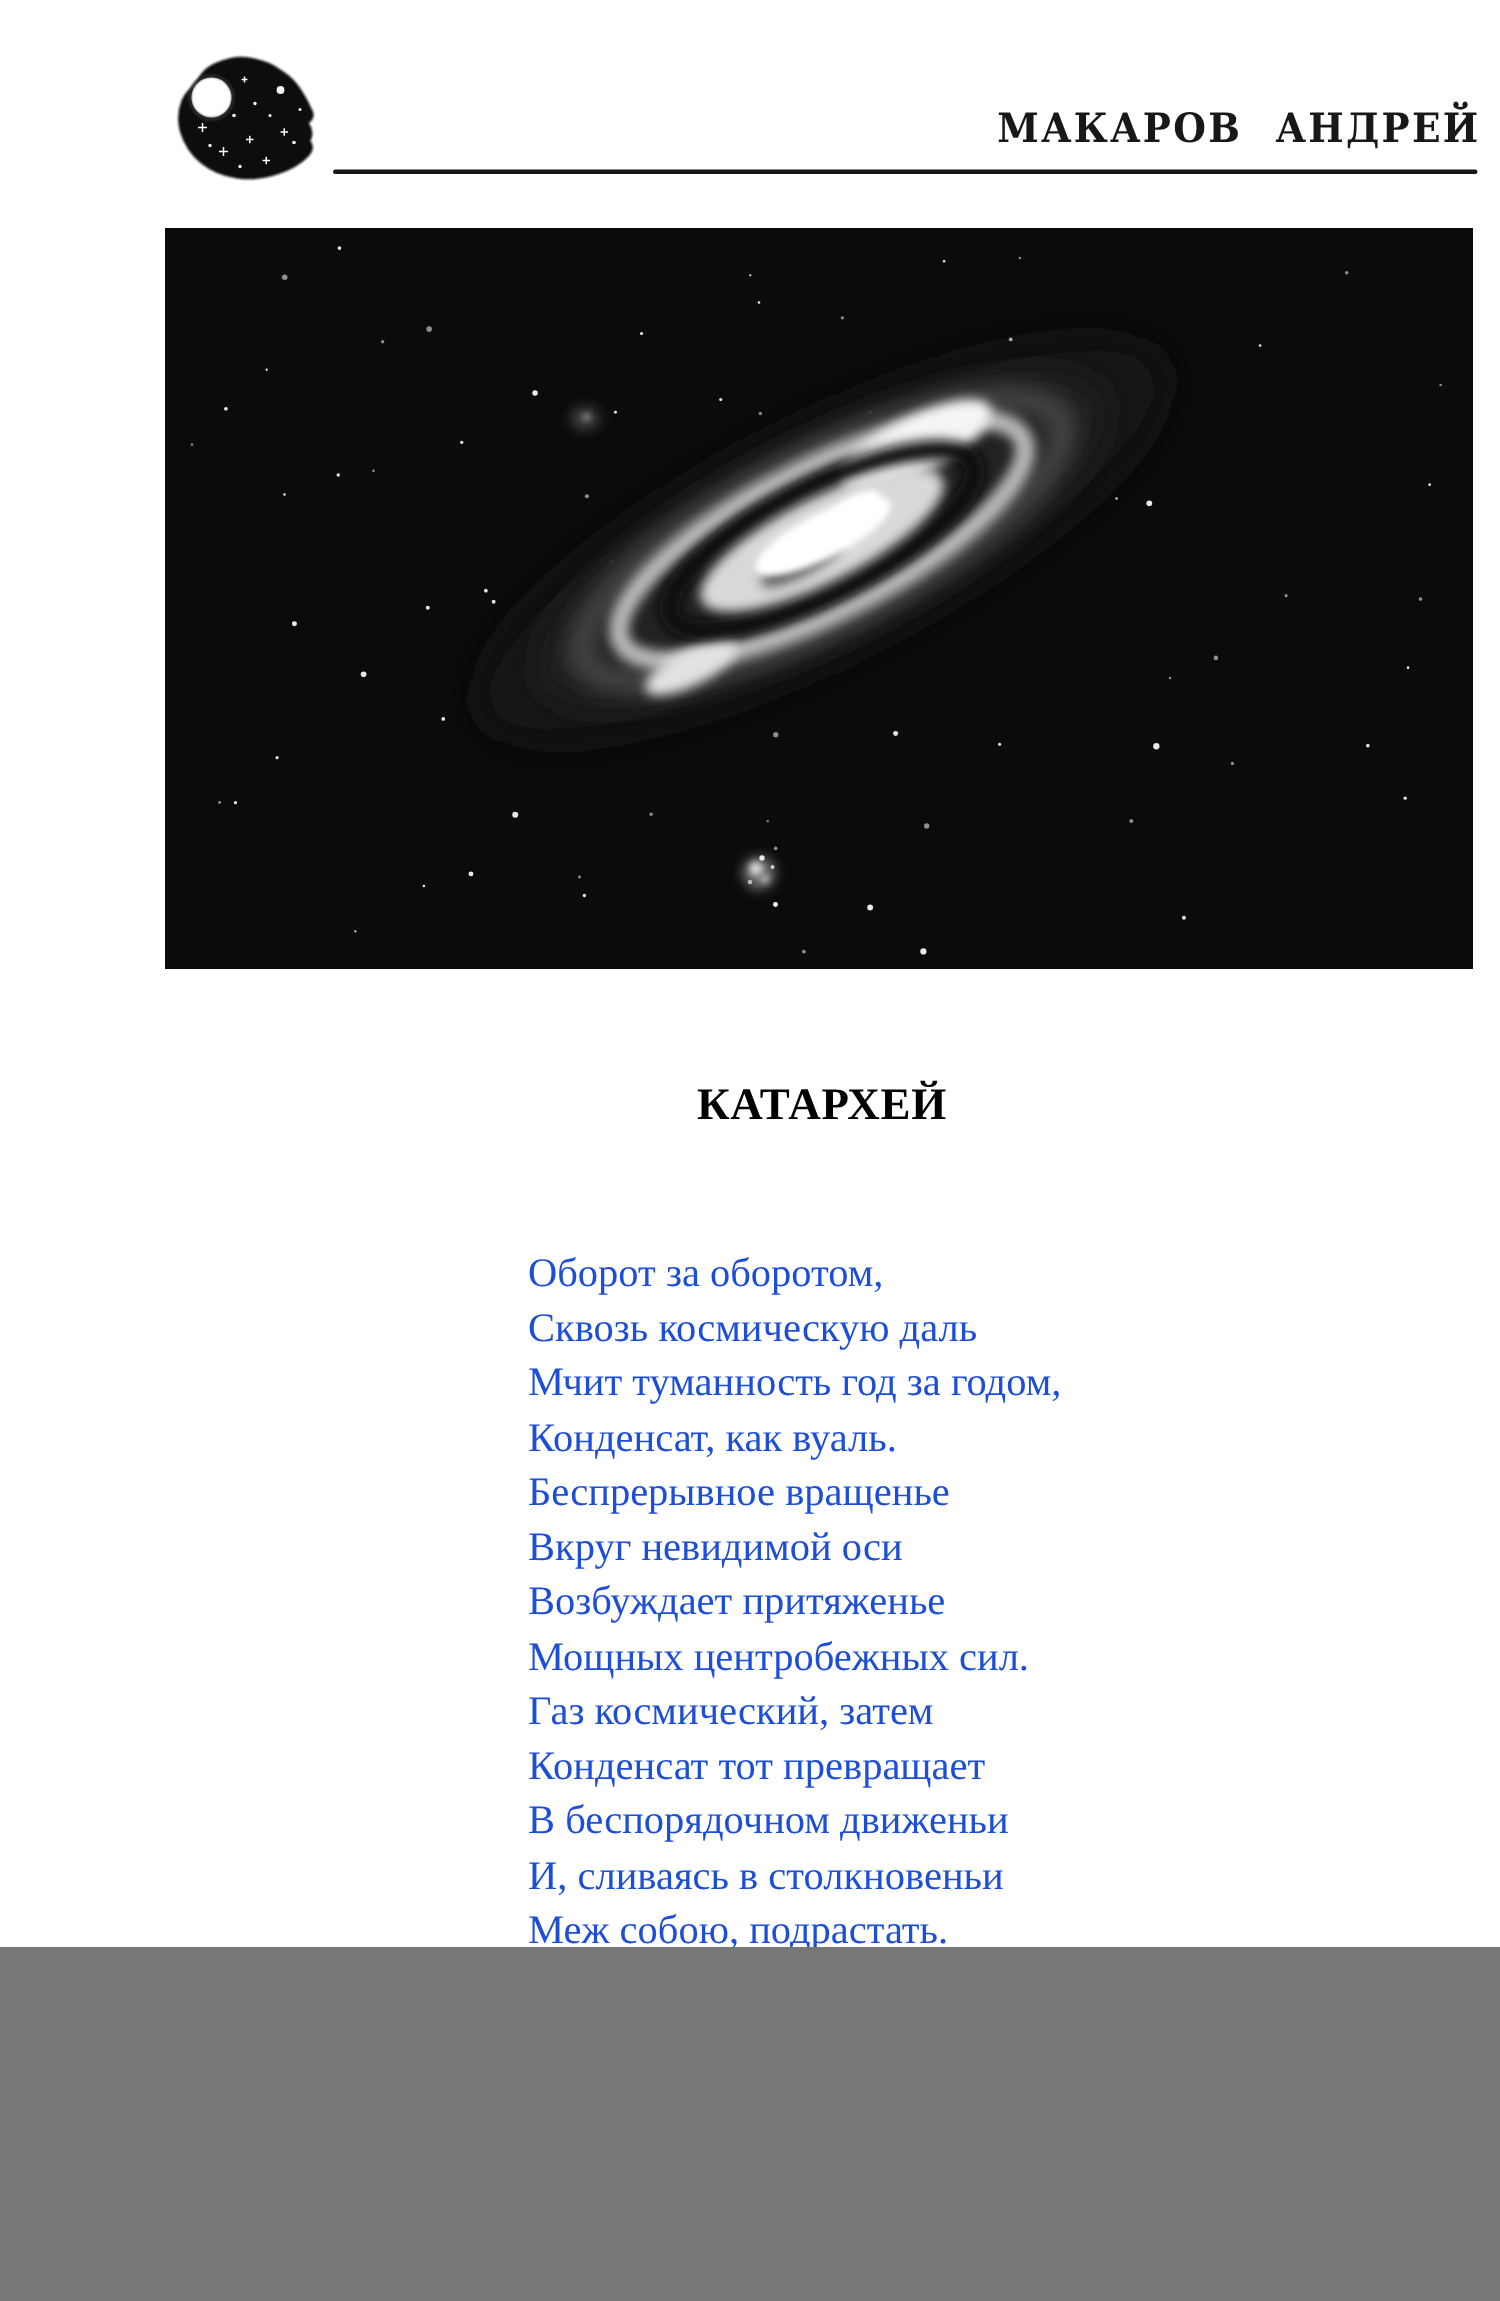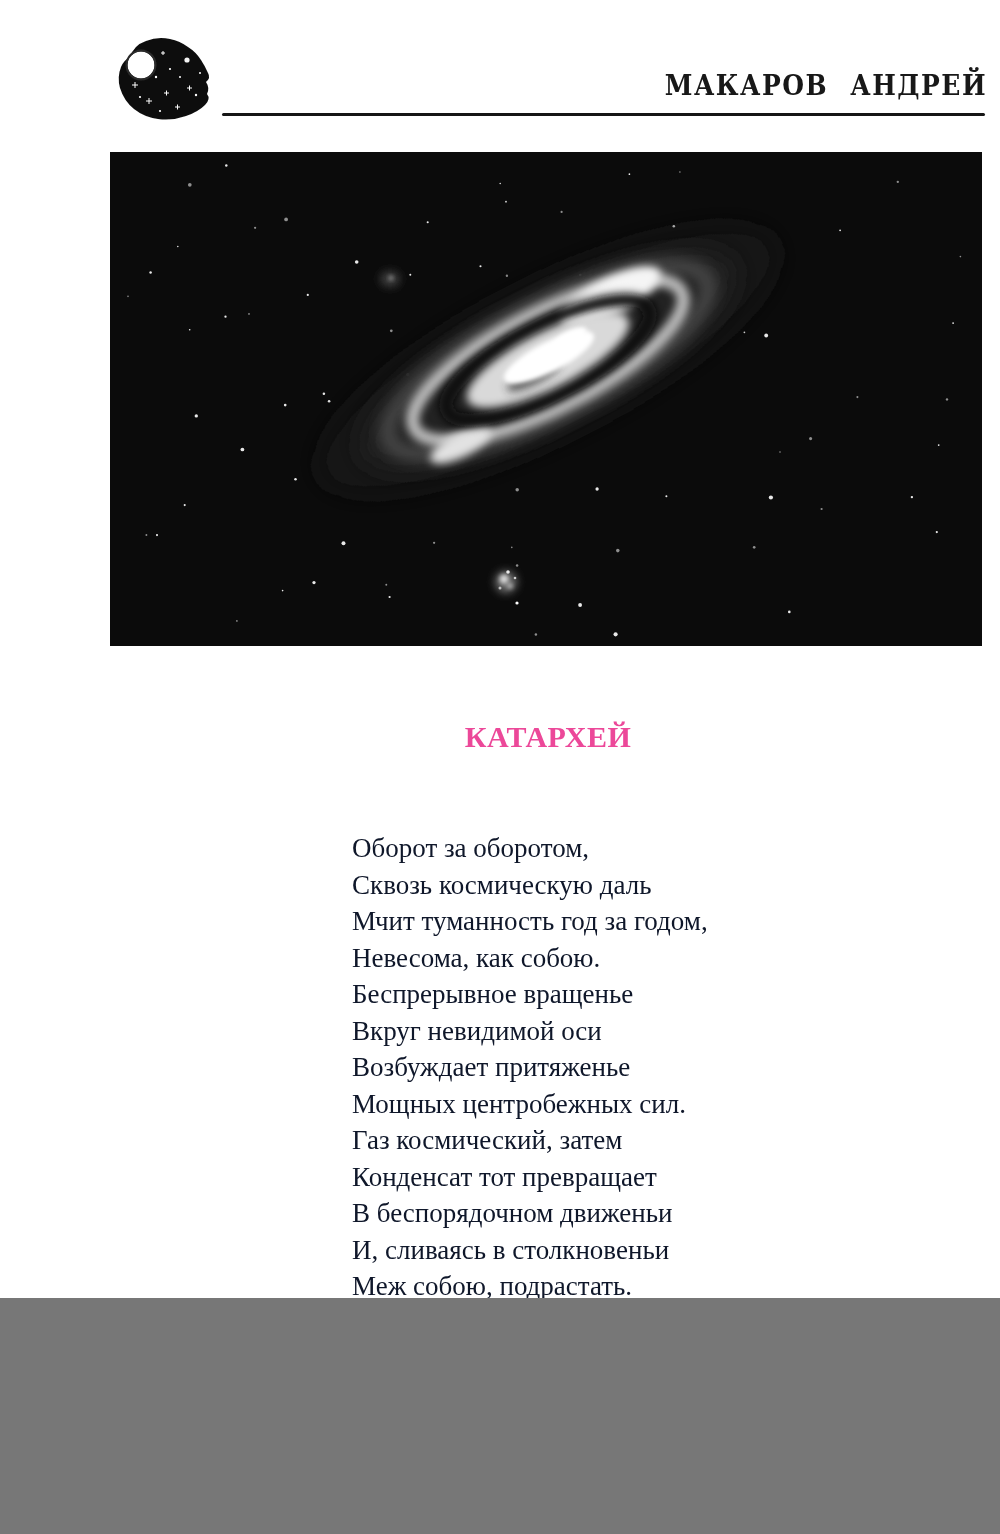--- a/index.html
+++ b/index.html
@@ -63,31 +63,31 @@
   .poem-title {
     position: absolute;
     left: 96px;
     top: 720px;
     width: 904px;
     margin: 0;
     text-align: center;
     font-size: 30px;
     font-weight: 700;
     letter-spacing: 0.5px;
-    color: #ec4899;
+    color: #000000;
   }
 
   
   .poem {
     position: absolute;
     left: 352px;
     top: 830px;
     font-size: 27px;
     line-height: 36.5px;
-    color: #0f172a;
+    color: #1d4ed8;
     white-space: nowrap;
   }
 
   
   .pagenum {
     position: absolute;
     left: 98px;
     top: 1447px;
     width: 904px;
     text-align: center;
@@ -262,21 +262,21 @@
       </g>
     </svg>
   </figure>
 
   <h1 class="poem-title">КАТАРХЕЙ</h1>
 
   <div class="poem">
     <div>Оборот за оборотом,</div>
     <div>Сквозь космическую даль</div>
     <div>Мчит туманность год за годом,</div>
-    <div>Невесома, как собою.</div>
+    <div>Конденсат, как вуаль.</div>
     <div>Беспрерывное вращенье</div>
     <div>Вкруг невидимой оси</div>
     <div>Возбуждает притяженье</div>
     <div>Мощных центробежных сил.</div>
     <div>Газ космический, затем</div>
     <div>Конденсат тот превращает</div>
     <div>В беспорядочном движеньи</div>
     <div>И, сливаясь в столкновеньи</div>
     <div>Меж собою, подрастать.</div>
   </div>

